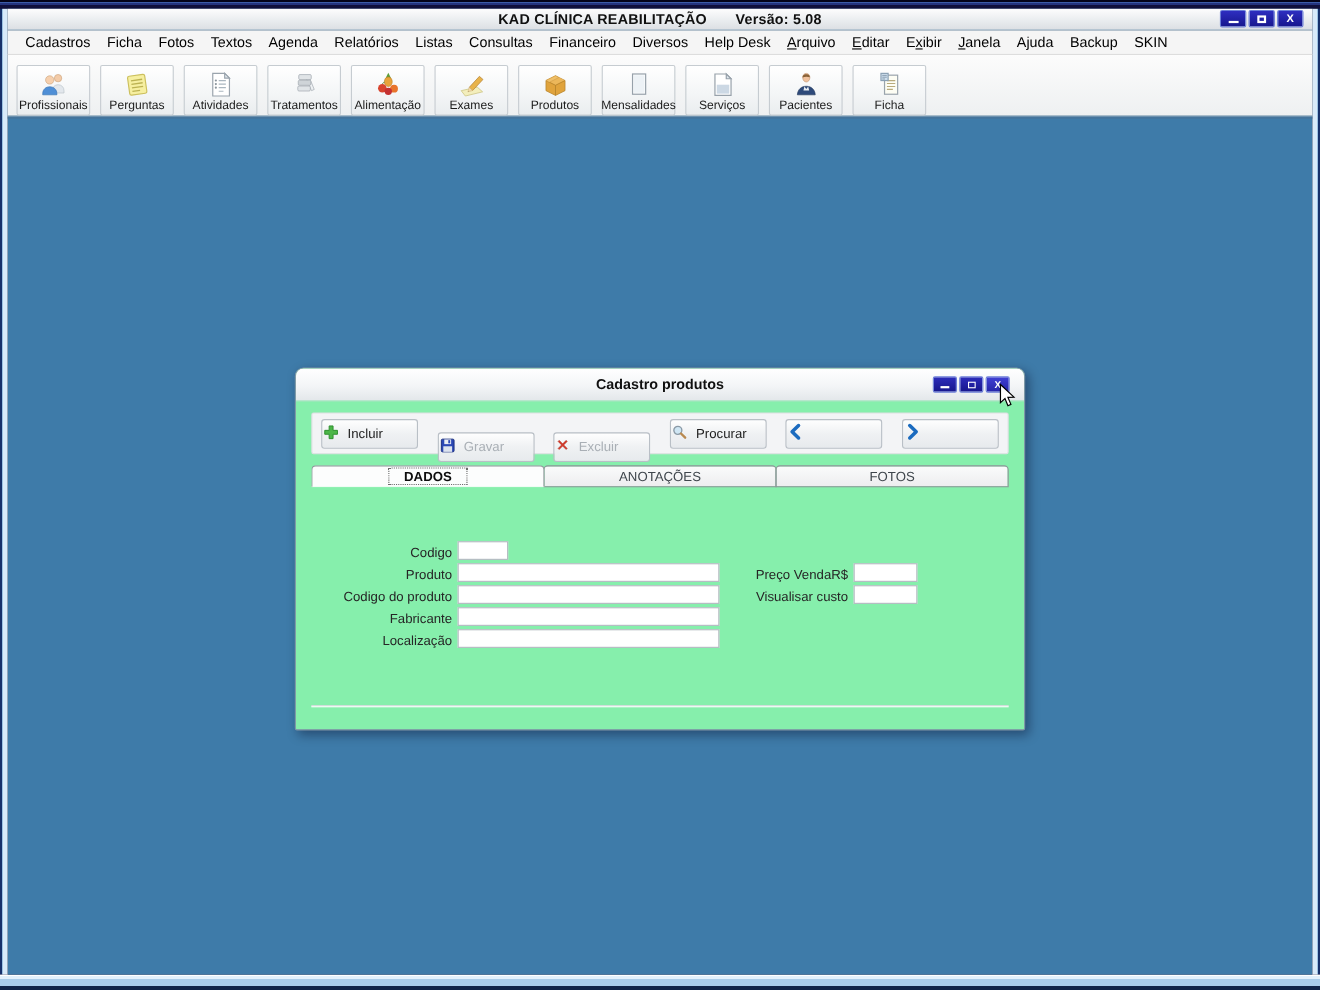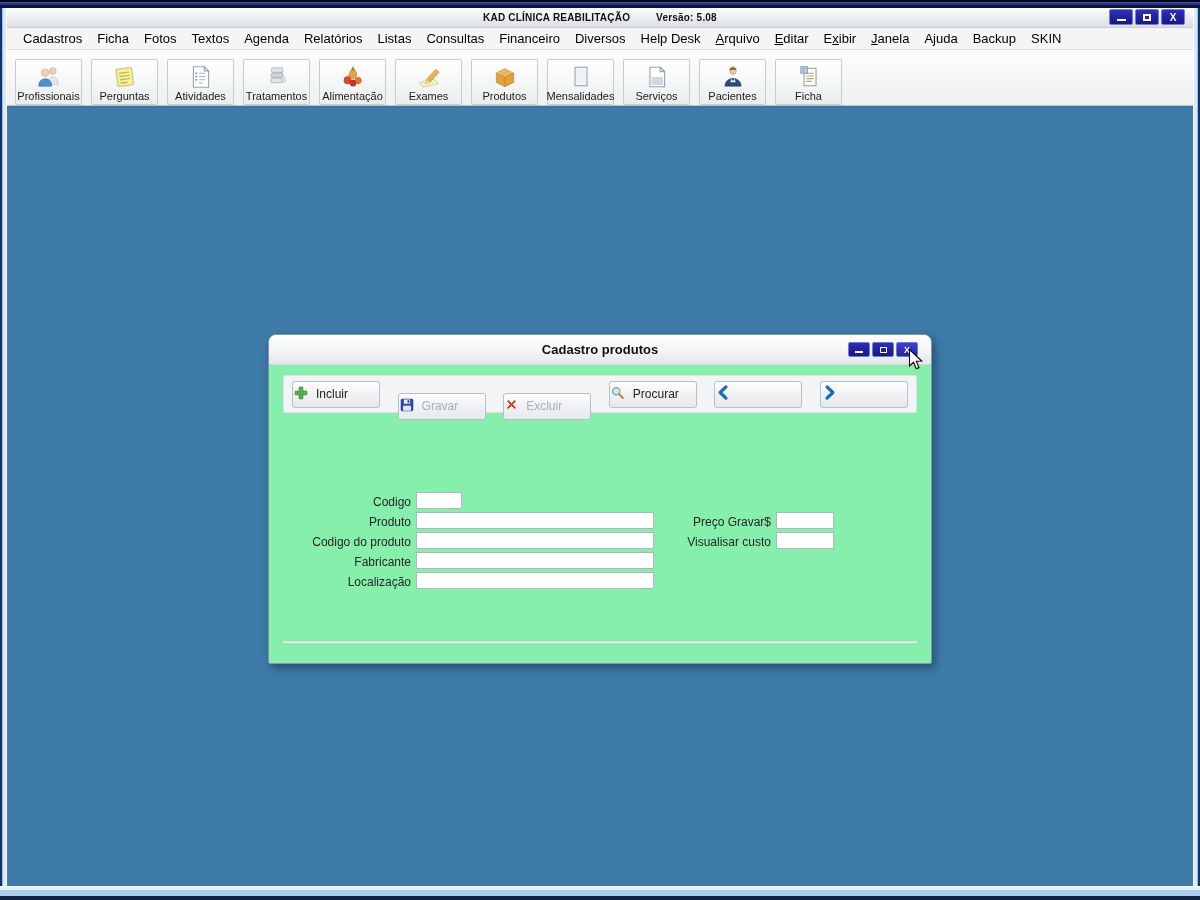--- a/index.html
+++ b/index.html
@@ -13,21 +13,21 @@
   .frame-left { left:0; background:linear-gradient(90deg,#16306a 0 2px,#9cc2e2 2px 3px,#d8eaf9 3px 6px,#ffffff 6px 7px); }
   .frame-right { right:0; background:linear-gradient(270deg,#16306a 0 2px,#9cc2e2 2px 3px,#d8eaf9 3px 6px,#ffffff 6px 7px); }
   .frame-bottom { position:absolute; left:0; bottom:0; width:1200px; height:14px;
     background:linear-gradient(#ffffff 0 1px,#e2f1fc 1px 4px,#a9cdea 4px 10px,#102447 10px 14px); }
 
   .content { position:absolute; left:7px; top:8px; right:7px; bottom:14px; background:#3e7ba9; }
 
   
   .titlebar { position:relative; height:20px; background:linear-gradient(#fdfdfd,#e8ebee 60%,#dcdfe3);
     display:flex; align-items:center; justify-content:center; gap:26px; border-bottom:1px solid #c9cdd1; }
-  .titlebar .ttl { font-size:10px; font-weight:bold; color:#101010; letter-spacing:.2px; }
+  .titlebar .ttl { font-size:13px; font-weight:bold; color:#101010; letter-spacing:.2px; }
   .winctl { position:absolute; right:8px; top:1px; display:flex; gap:2px; }
   .wbtn { width:24px; height:16px; background:linear-gradient(#2e2ec0,#17178e); border:1px solid #6b7fd8;
     border-radius:2px; display:flex; align-items:center; justify-content:center; color:#fff;
     font-size:10px; font-weight:bold; cursor:default; }
   .gl-min { width:9px; height:2px; background:#fff; margin-top:6px; }
   .gl-max { width:8px; height:7px; border:2px solid #fff; }
 
   
   .menubar { height:22px; background:#f5f5f5; border-bottom:1px solid #dddddd;
     display:flex; align-items:center; padding-left:10px; }
@@ -308,37 +308,48 @@
               <path d="M11.6 3L5.4 9l6.2 6" fill="none" stroke="#1b6bbf" stroke-width="3.4" stroke-linecap="round" stroke-linejoin="round"></path>
             </svg></span>
       </div>
       <div class="dlg-btn">
         <span><svg width="17" height="17" viewBox="0 0 18 18">
               <path d="M6.4 3l6.2 6-6.2 6" fill="none" stroke="#1b6bbf" stroke-width="3.4" stroke-linecap="round" stroke-linejoin="round"></path>
             </svg></span>
       </div>
     </div>
 
+    <div class="dlg-tabs">
+      <div class="dlg-tab active">
+          <span class="focus-box">DADOS</span>
+        </div>
+      <div class="dlg-tab">
+          <span>ANOTAÇÕES</span>
+        </div>
+      <div class="dlg-tab">
+          <span>FOTOS</span>
+        </div>
+    </div>
 
     <span class="fld-label" style="left:2px;  top:160px;">Codigo</span>
     <input class="fld-input" style="left: 147px; top: 157px; width: 46px;" value="">
 
     <span class="fld-label" style="left:2px;  top:180px;">Produto</span>
     <input class="fld-input" style="left: 147px; top: 177px; width: 238px;" value="">
 
     <span class="fld-label" style="left:2px;  top:200px;">Codigo do produto</span>
     <input class="fld-input" style="left: 147px; top: 197px; width: 238px;" value="">
 
     <span class="fld-label" style="left:2px;  top:220px;">Fabricante</span>
     <input class="fld-input" style="left: 147px; top: 217px; width: 238px;" value="">
 
     <span class="fld-label" style="left:2px;  top:240px;">Localização</span>
     <input class="fld-input" style="left: 147px; top: 237px; width: 238px;" value="">
 
-    <span class="fld-label" style="left:362px; top:180px;">Preço Gravar$</span>
+    <span class="fld-label" style="left:362px; top:180px;">Preço VendaR$</span>
     <input class="fld-input" style="left: 507px; top: 177px; width: 58px;" value="">
 
     <span class="fld-label" style="left:362px; top:200px;">Visualisar custo</span>
     <input class="fld-input" style="left: 507px; top: 197px; width: 58px;" value="">
 
     <div class="dlg-groove"></div>
   </div>
 
   <svg class="cursor" width="17" height="24" viewBox="0 0 17 24">
     <path d="M1.5 1.5 L1.5 18 L5.6 14.3 L8.3 20.8 L11 19.6 L8.3 13.3 L13.8 13 Z" fill="#ffffff" stroke="#000000" stroke-width="1.1"></path>

